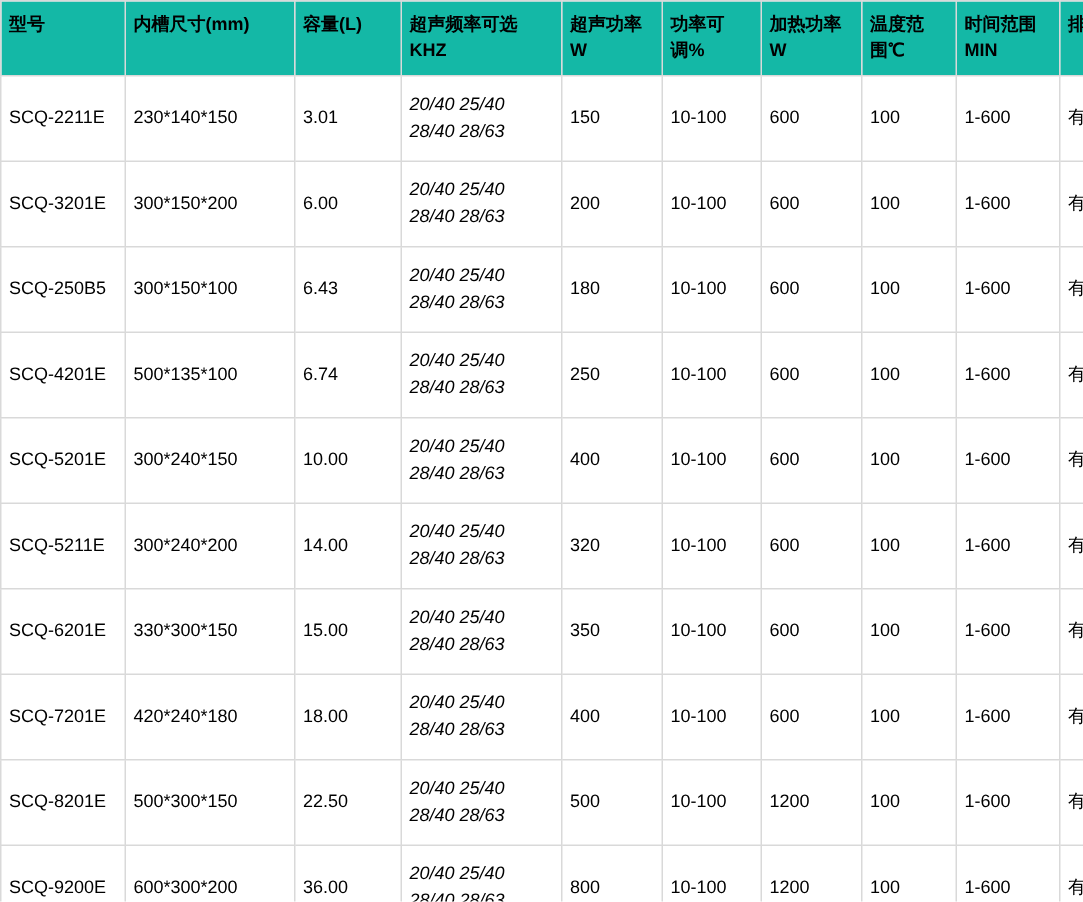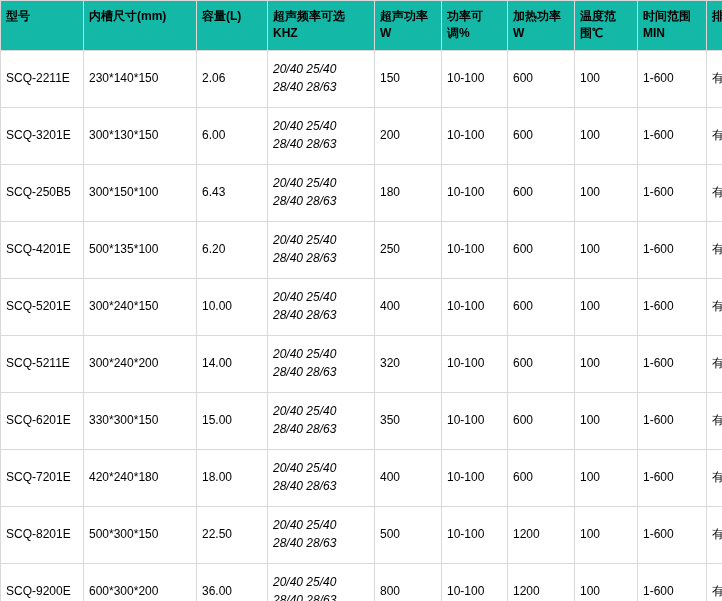--- a/index.html
+++ b/index.html
@@ -70,33 +70,33 @@
       <th class="c-temp">温度范围℃</th>
       <th class="c-time">时间范围MIN</th>
       <th class="c-drain">排水</th>
 
     </tr>
   </thead>
   <tbody>
     <tr>
       <td>SCQ-2211E</td>
       <td>230*140*150</td>
-      <td>2.06</td>
+      <td>3.01</td>
       <td class="freq-cell">20/40 25/40 28/40 28/63</td>
       <td>150</td>
       <td>10-100</td>
       <td>600</td>
       <td>100</td>
       <td>1-600</td>
       <td>有</td>
 
     </tr>
     <tr>
       <td>SCQ-3201E</td>
-      <td>300*130*150</td>
+      <td>300*150*200</td>
       <td>6.00</td>
       <td class="freq-cell">20/40 25/40 28/40 28/63</td>
       <td>200</td>
       <td>10-100</td>
       <td>600</td>
       <td>100</td>
       <td>1-600</td>
       <td>有</td>
 
     </tr>
@@ -109,21 +109,21 @@
       <td>10-100</td>
       <td>600</td>
       <td>100</td>
       <td>1-600</td>
       <td>有</td>
 
     </tr>
     <tr>
       <td>SCQ-4201E</td>
       <td>500*135*100</td>
-      <td>6.20</td>
+      <td>6.74</td>
       <td class="freq-cell">20/40 25/40 28/40 28/63</td>
       <td>250</td>
       <td>10-100</td>
       <td>600</td>
       <td>100</td>
       <td>1-600</td>
       <td>有</td>
 
     </tr>
     <tr>

